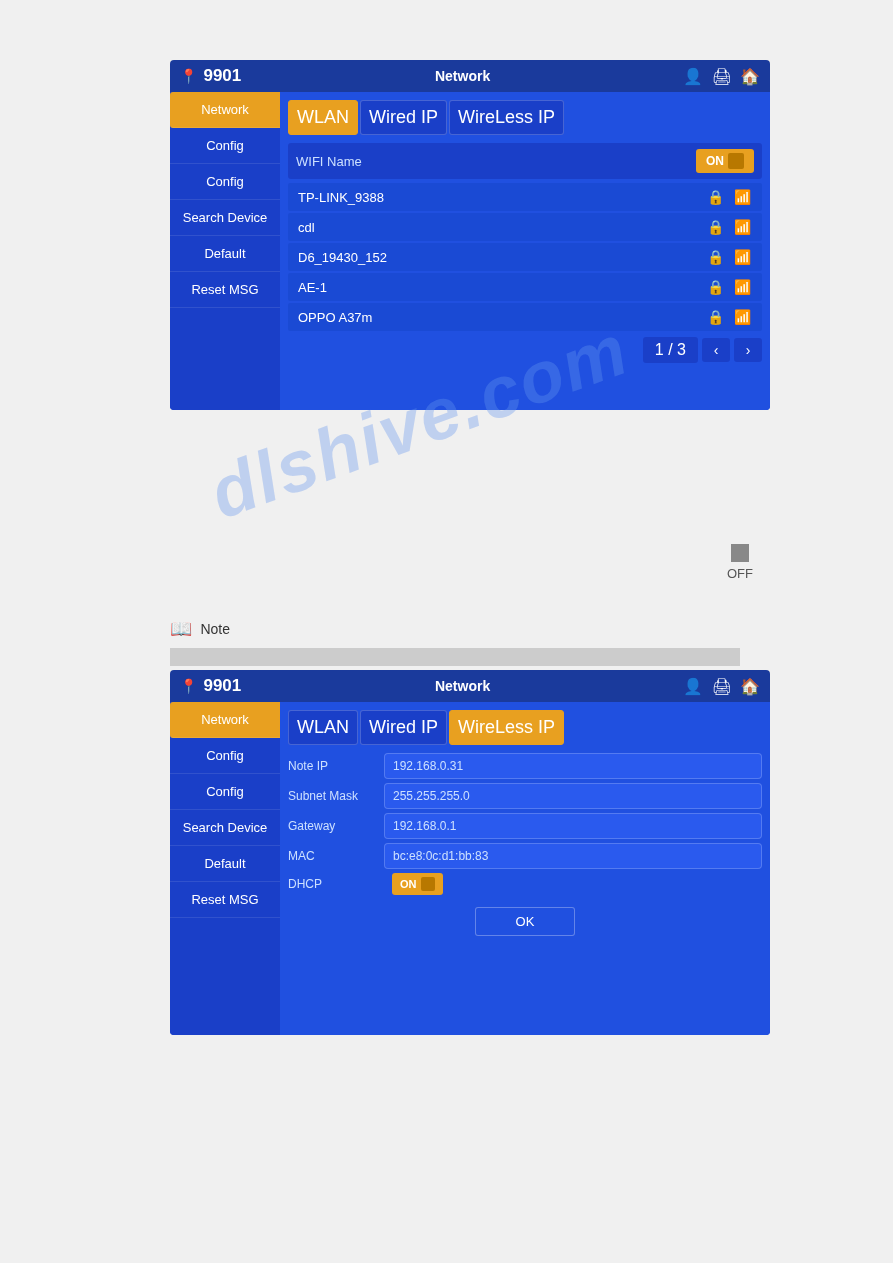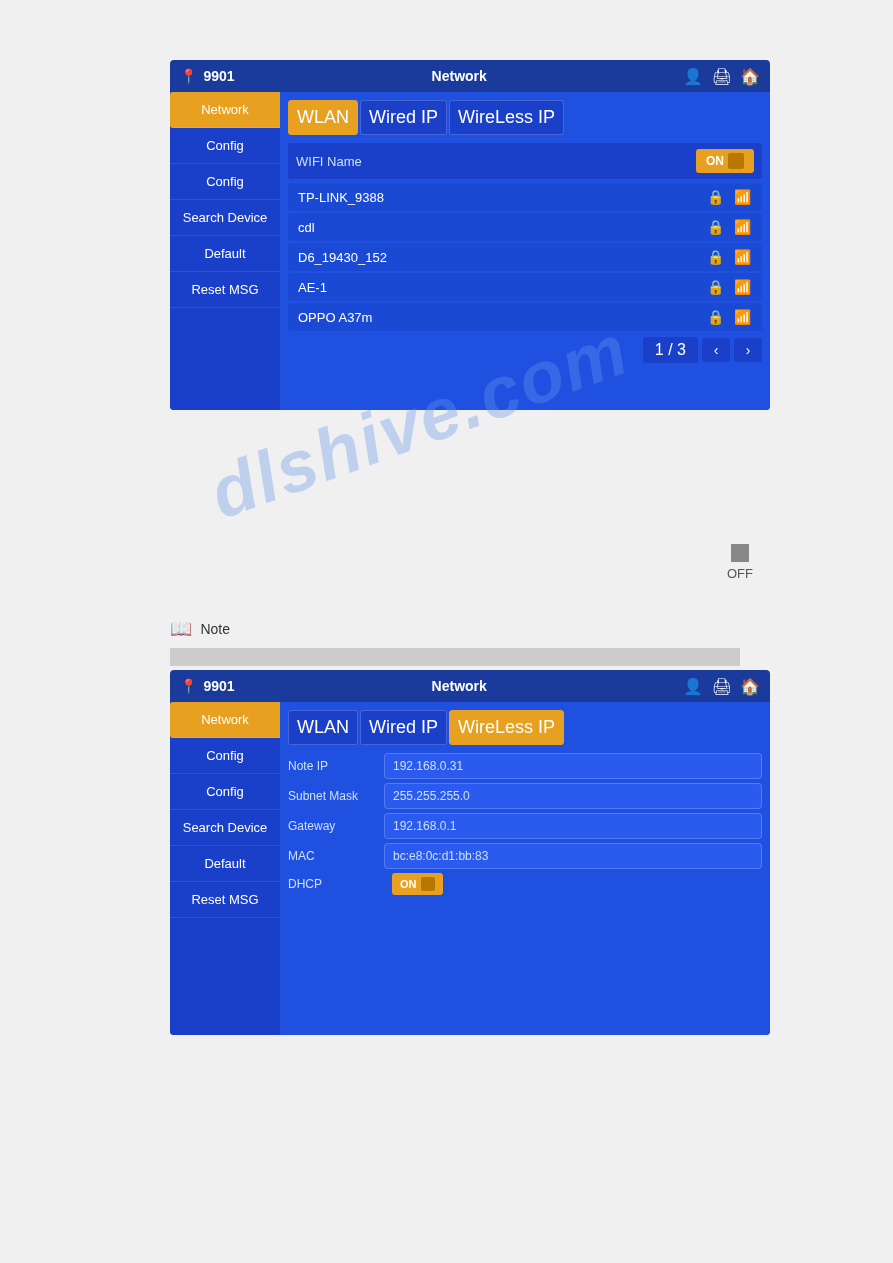--- a/index.html
+++ b/index.html
@@ -105,21 +105,21 @@
       display: flex;
       align-items: center;
       gap: 6px;
     }
     .location-icon {
       color: #e8a020;
       font-size: 14px;
     }
     .device-id {
       color: white;
-      font-size: 14px;
+      font-size: 17px;
       font-weight: bold;
     }
     .panel-header-title {
       color: white;
       font-size: 14px;
       font-weight: bold;
     }
     .panel-header-icons {
       display: flex;
       align-items: center;
@@ -500,15 +500,18 @@
         </div>
         <div class="form-row dhcp-row">
           <span class="form-label">DHCP</span>
           <div class="toggle-on-small">
             <span>ON</span>
             <div class="toggle-square" style="width:14px;height:14px;"></div>
           </div>
         </div>
       </div>
 
+      <div class="ok-btn-row">
+        <button class="ok-btn">OK</button>
+      </div>
     </div>
   </div>
 </div>
 
 </body></html>

